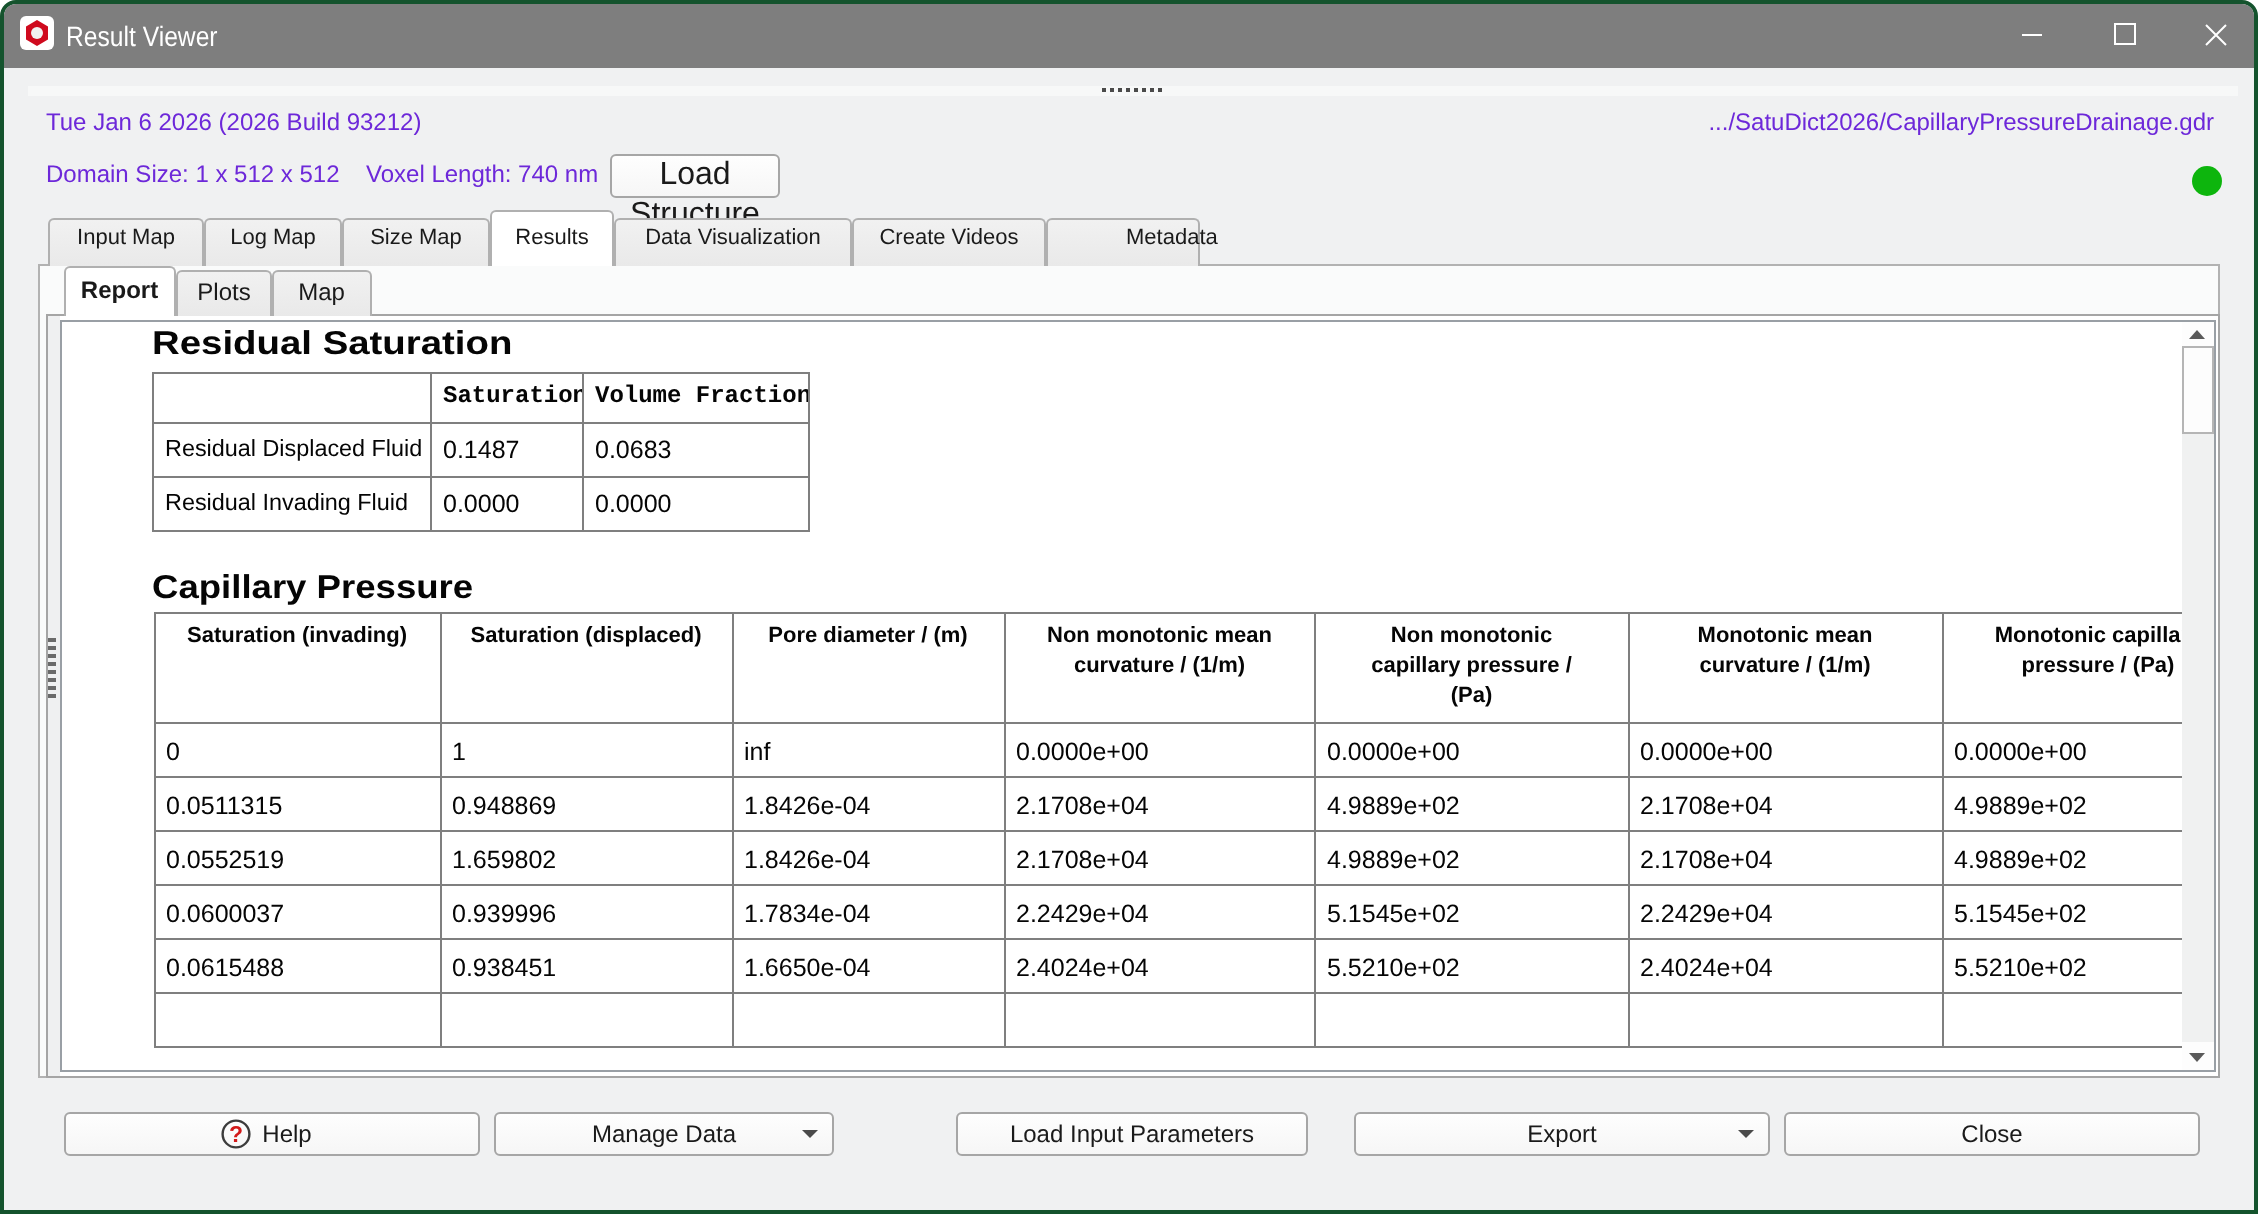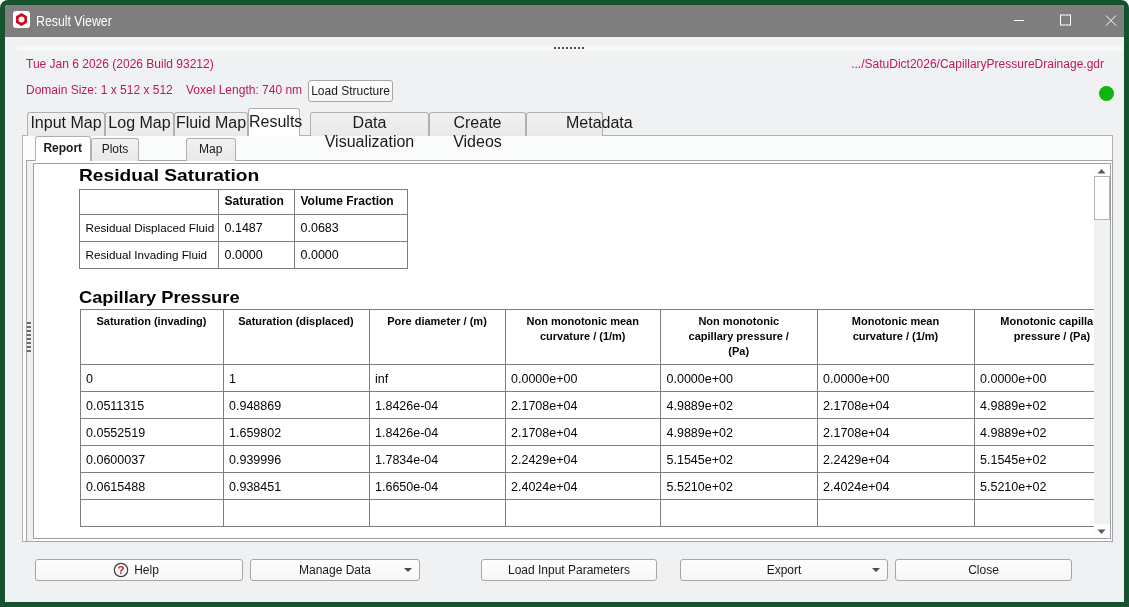--- a/index.html
+++ b/index.html
@@ -1,40 +1,40 @@
 <!DOCTYPE html>
 <html><head>
 <meta charset="utf-8">
 <style>
 * { margin:0; padding:0; box-sizing:border-box; }
 html,body { width:1129px; height:607px; background:#ffffff; font-family:"Liberation Sans",sans-serif; overflow:hidden; }
 .window { position:absolute; left:0; top:0; width:1129px; height:607px;
-  background:#f0f1f2; border:5px solid #14532d; border-radius:8px 8px 0 0; overflow:hidden; }
+  background:#f0f1f2; border:2px solid #14532d; border-radius:8px 8px 0 0; overflow:hidden; }
 .titlebar { position:absolute; left:0; top:0; width:100%; height:32px; background:#7e7e7e; }
 .appicon { position:absolute; left:8px; top:6px; }
 .title { position:absolute; left:31px; top:7.5px; color:#ffffff; font-size:14px; transform:scaleX(0.88); transform-origin:0 0; }
 .winbtn { position:absolute; top:0; height:32px; width:46px; }
 .btn-min { left:991px; } .btn-max { left:1037px; } .btn-close { left:1083px; }
 .dockstrip { position:absolute; left:12px; top:41px; width:1105px; height:5px; background:#f7f8f8; }
 .dots { position:absolute; top:42px; left:549px; width:31px; height:2px;
   background-image:repeating-linear-gradient(to right,#4a4a4a 0 2px,transparent 2px 4px); }
-.txt { position:absolute; font-size:12px; color:#be185d; white-space:nowrap; }
+.txt { position:absolute; font-size:12px; color:#6d28d9; white-space:nowrap; }
 #date { left:21px; top:52px; }
 #path { right:20px; top:52px; }
 #domain { left:21px; top:78px; }
 #voxel { left:181px; top:78px; }
-.pushbtn { position:absolute; font-size:12px; color:#1a1a1a; text-align:center;
+.pushbtn { position:absolute; font-size:16px; color:#1a1a1a; text-align:center;
   background:linear-gradient(#fefefe,#f6f6f6); border:1px solid #a6a6a6; border-radius:3px; }
 #loadstruct { left:303px; top:75px; width:85px; height:22px; line-height:20px; }
 #greendot { position:absolute; left:1094px; top:81px; width:15px; height:15px; border-radius:50%; background:#0db50d; }
 
 
 .tab { position:absolute; top:107px; height:24px; border:1px solid #b0b0b0; border-bottom:none;
   border-radius:3px 3px 0 0; background:linear-gradient(#f1f1f1,#e9e9e9);
-  font-size:16px; color:#1a1a1a; text-align:center; line-height:19px; z-index:2; }
+  font-size:11px; color:#1a1a1a; text-align:center; line-height:19px; z-index:2; }
 .tab.active { background:#ffffff; top:103px; height:28px; line-height:26px; z-index:6; }
 
 .pane { position:absolute; left:17px; top:130px; width:1091px; height:407px;
   background:#fafbfb; border:1px solid #b2b2b2; z-index:1; }
 
 .subpane { position:absolute; left:20.5px; top:155px; width:1087px; height:381.5px;
   background:#ffffff; border:1px solid #a5a5a5; z-index:3; }
 .subtab { position:absolute; height:23px; border:1px solid #b0b0b0; border-bottom:none;
   border-radius:3px 3px 0 0; background:linear-gradient(#f1f1f1,#e9e9e9);
   font-size:12px; color:#1a1a1a; text-align:center; line-height:21px; top:133px; z-index:4; }
@@ -48,21 +48,21 @@
 .clip { position:absolute; left:0; top:0; width:1061px; height:374.5px; overflow:hidden;margin-left:42px; }
 h2 { position:absolute; font-size:16.5px; font-weight:bold; color:#050505; white-space:nowrap; }
 #h2a { left:3.5px; top:2.5px; transform:scaleX(1.163); transform-origin:0 0; }
 #h2b { left:3.5px; top:124.5px; transform:scaleX(1.108); transform-origin:0 0; }
 table { border-collapse:collapse; table-layout:fixed; position:absolute; }
 td,th { border:1px solid #7f7f7f; font-size:12px; color:#050505; padding:0 0 0 5.5px;
   background:#fff; white-space:nowrap; overflow:hidden; }
 #t1 { left:3.5px; top:25px; width:328px; }
 #t1 td { height:26.9px; font-size:12.5px; }
 #t1 td:first-child { font-size:11.7px; }
-#t1 th { height:25.5px; font-weight:bold; text-align:left; padding-bottom:2px; }
+#t1 th { height:25.5px; font-weight:bold; text-align:left; padding-bottom:2px;font-family:Liberation Mono, monospace; }
 #t2 { left:4px; top:145px; width:1051px; }
 #t2 th { font-weight:bold; vertical-align:top; padding:4px 2px 0 2px; text-align:center; height:55.5px; font-size:11px; line-height:15px; white-space:normal; }
 #t2 td { height:27px; padding-top:2.5px; font-size:12.5px; }
 
 .vscroll { position:absolute; right:0px; top:0px; width:15.5px; height:374.5px; background:#f0f1f1; }
 .varrow { position:absolute; left:0; width:15.5px; height:13px; background:#fdfdfd; }
 .vthumb { position:absolute; left:0; top:12px; width:15.5px; height:44px; background:#fdfdfd; border:1px solid #b5b5b5; }
 
 .bbtn { position:absolute; top:554px; height:22px; font-size:12px; line-height:20px; }
 .ddarrow { position:absolute; top:8px; width:0; height:0; border-left:4.2px solid transparent; border-right:4.2px solid transparent; border-top:4.2px solid #4a4a4a; }
@@ -91,32 +91,32 @@
   <div class="txt" id="date">Tue Jan 6 2026 (2026 Build 93212)</div>
   <div class="txt" id="path">.../SatuDict2026/CapillaryPressureDrainage.gdr</div>
   <div class="txt" id="domain">Domain Size: 1 x 512 x 512</div>
   <div class="txt" id="voxel">Voxel Length: 740 nm</div>
   <div class="pushbtn" id="loadstruct">Load Structure</div>
   <div id="greendot"></div>
 
   <div id="maintabs">
       <div class="tab" style="left:22px;width:78px;">Input Map</div>
       <div class="tab" style="left:100px;width:69px;">Log Map</div>
-      <div class="tab" style="left:169px;width:74px;">Fluid Map</div>
-      <div class="tab active" style="left:243px;width:52px;">Results</div>
+      <div class="tab" style="left:169px;width:74px;">Size Map</div>
+      <div class="tab active" style="left:243px;width:62px;">Results</div>
       <div class="tab" style="left:305px;width:119px;">Data Visualization</div>
       <div class="tab" style="left:424px;width:97px;">Create Videos</div>
       <div class="tab" style="left:521px;width:77px;padding-left:39px;">Metadata</div>
     </div>
   <div class="pane"></div>
   <div class="subpane"></div>
   <div id="subtabs">
       <div class="subtab active" style="left:29.5px;width:56.5px;font-weight:bold;">Report</div>
       <div class="subtab" style="left:86px;width:48px;">Plots</div>
-      <div class="subtab" style="left:134px;width:49.5px;margin-left:47px;">Map</div>
+      <div class="subtab" style="left:134px;width:49.5px;">Map</div>
     </div>
   <div class="splitstrip">
       <div class="splitter"></div>
     </div>
 
   <div class="browser">
    <div class="clip">
     <h2 id="h2a">Residual Saturation</h2>
     <table id="t1">
       <colgroup>
@@ -232,15 +232,15 @@
   </div>
 
   <div id="bottombtns">
       <div class="pushbtn bbtn" style="left:30px;width:208px;padding-right:6px;"><svg width="16" height="16" style="vertical-align:-3.5px;margin-right:5px">
           <circle cx="8" cy="8" r="6.7" fill="none" stroke="#3c3c3c" stroke-width="1.2"></circle>
           <text x="8" y="12.2" text-anchor="middle" font-size="11.5" font-weight="bold" fill="#d21919" font-family="Liberation Sans">?</text>
         </svg>Help</div>
       <div class="pushbtn bbtn" style="left:245px;width:170px;">Manage Data<div class="ddarrow" style="right:7px"></div></div>
       <div class="pushbtn bbtn" style="left:476px;width:176px;">Load Input Parameters</div>
       <div class="pushbtn bbtn" style="left:675px;width:208px;">Export<div class="ddarrow" style="right:7px"></div></div>
-      <div class="pushbtn bbtn" style="left:890px;width:177px;">Close</div>
+      <div class="pushbtn bbtn" style="left:890px;width:208px;">Close</div>
     </div>
 </div>
 
 </body></html>

